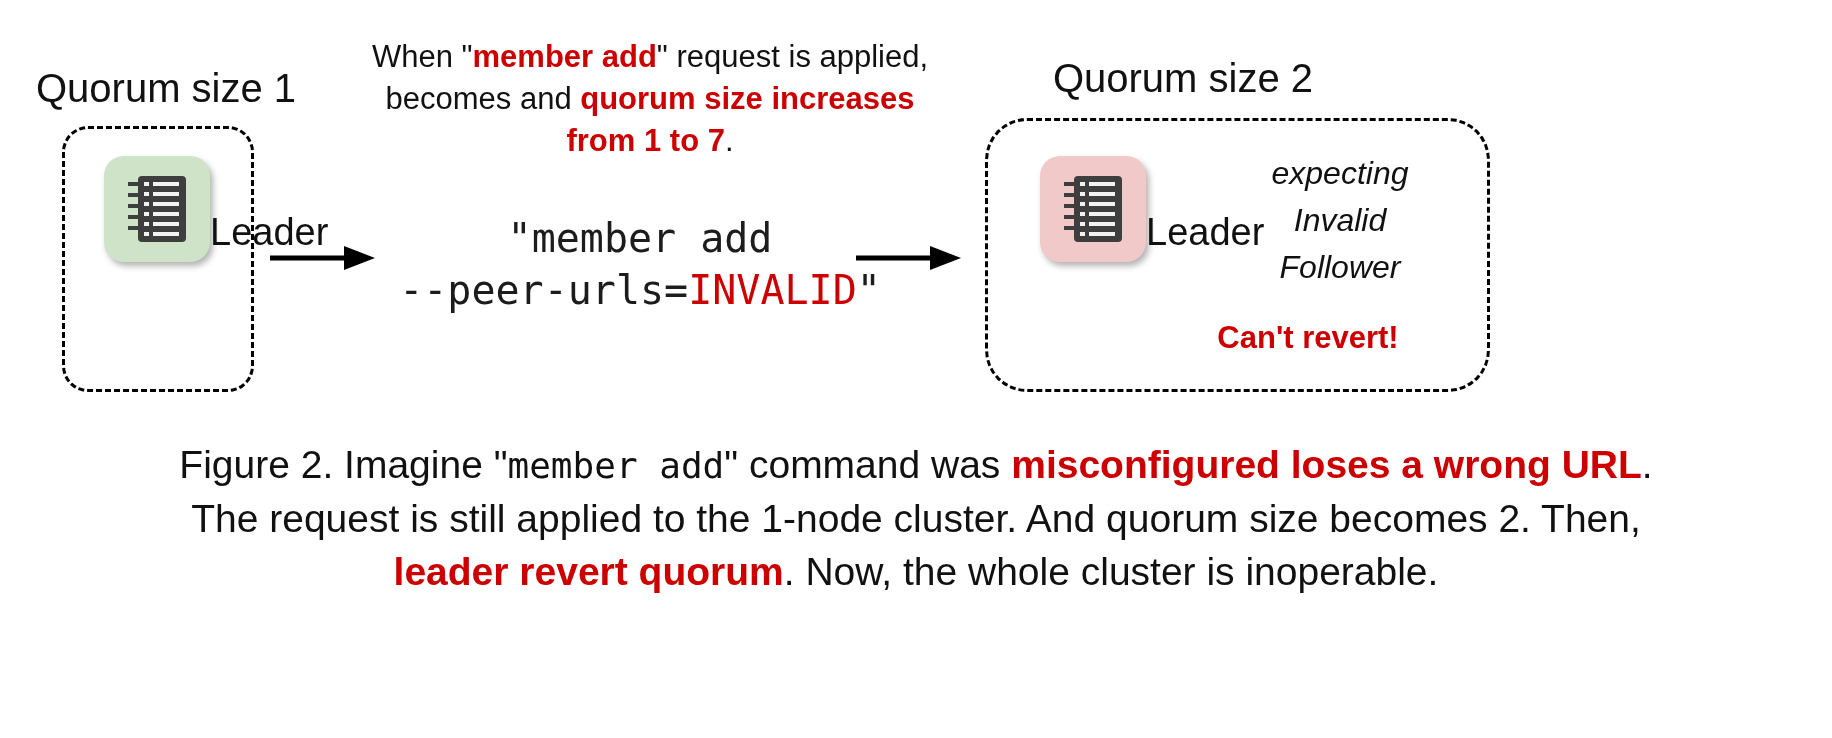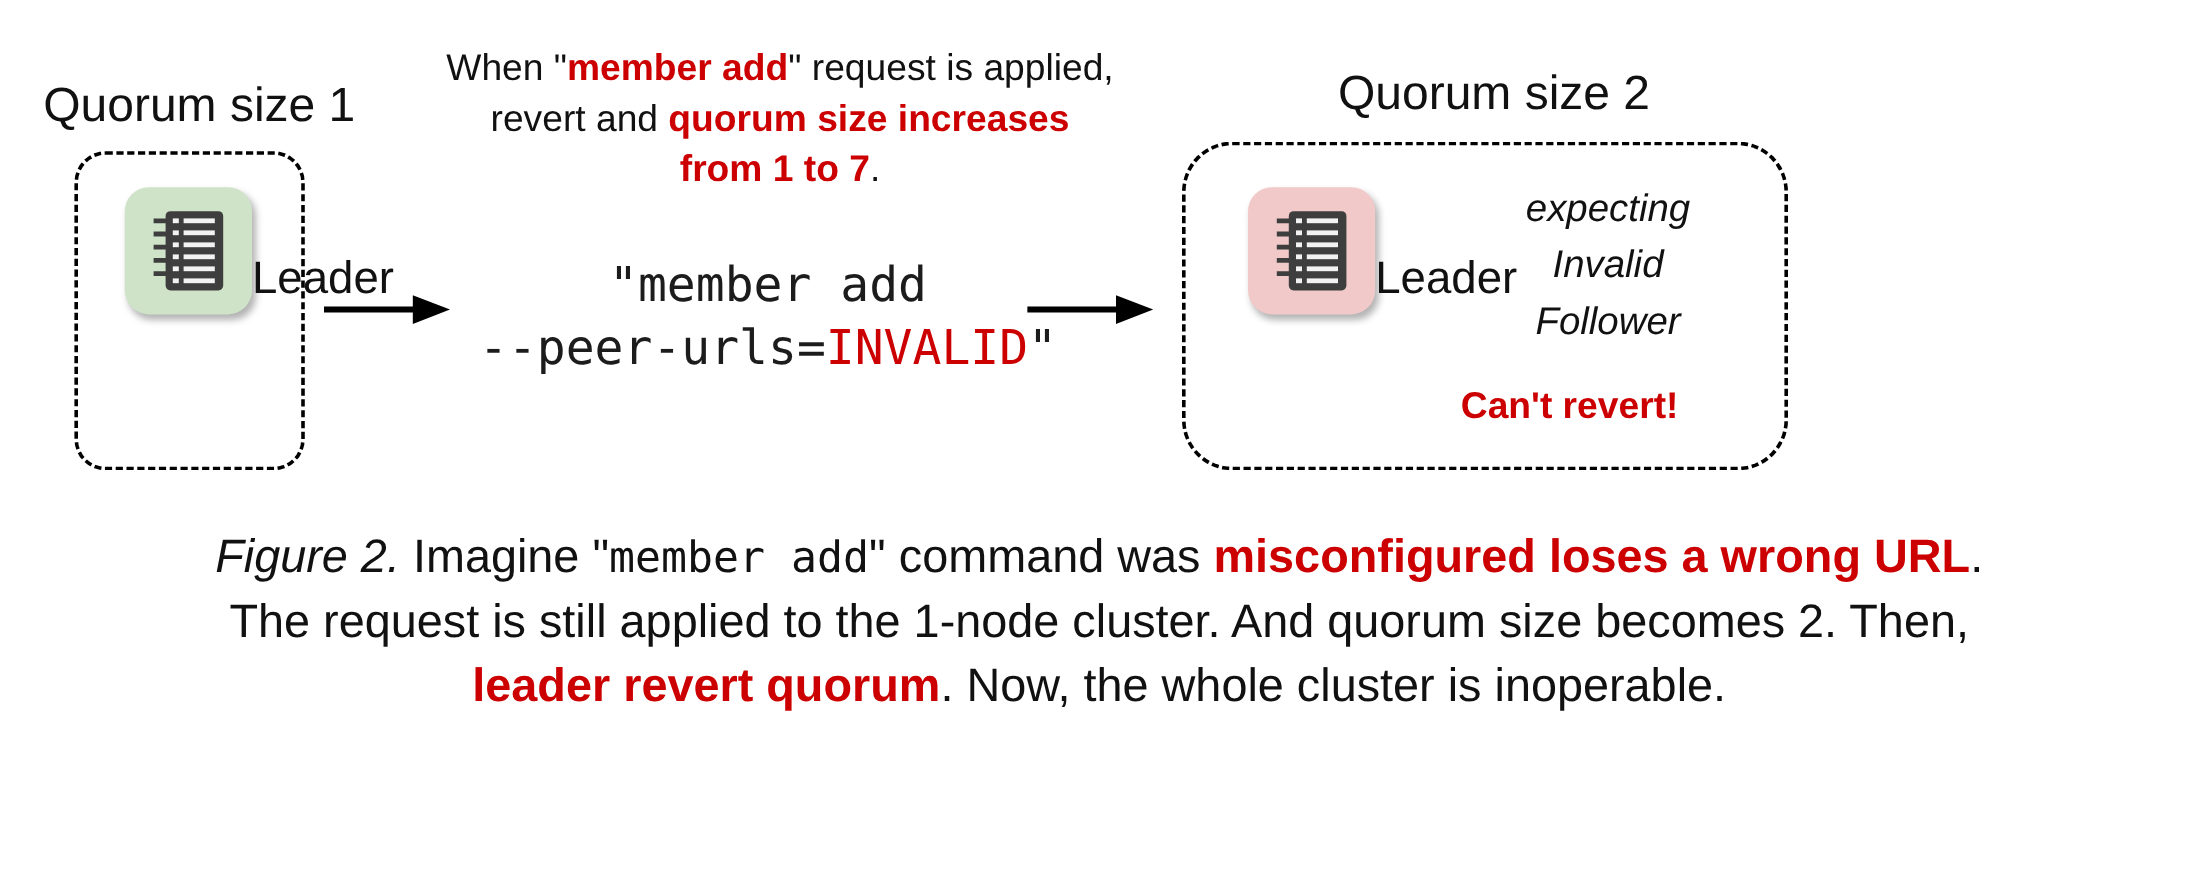--- a/index.html
+++ b/index.html
@@ -76,21 +76,21 @@
     color: var(--red, #cc0000);
   }
   .caption {
     position: absolute;
     left: 0; top: 438px; width: 1832px;
     text-align: center;
     font-size: 39px;
     line-height: 53px;
   }
   .redbold { color: var(--red, #cc0000); font-weight: bold; }
-  .italic { font-style: italic; }
+  .italic { }
   .mono { font-family: "DejaVu Sans Mono", monospace; font-size: 36px; }
   .red-mono { color: var(--red, #cc0000); }
 </style>
 </head>
 <body>
 
 <div class="canvas">
 
   <div class="cluster-title" style="left:36px;top:66px;width:258px;">Quorum size 1</div>
 
@@ -126,35 +126,35 @@
     <div class="node-label">Leader</div>
   </div>
 
   <svg class="arrow" style="left:270px;top:238px;" width="105" height="40" viewBox="0 0 105 40">
     <line x1="0" y1="20" x2="78" y2="20" stroke="#000" stroke-width="5"></line>
     <polygon points="74,8 105,20 74,32" fill="#000"></polygon>
   </svg>
 
   <div class="annotation">
     <div><span>When "</span><span class="redbold">member add</span><span>" request is applied,</span></div>
-    <div><span>revert and </span><span class="redbold">quorum size increases</span></div>
+    <div><span>becomes and </span><span class="redbold">quorum size increases</span></div>
     <div><span class="redbold">from 1 to 7</span><span>.</span></div>
   </div>
 
   <div class="command">
     <div>"member add</div>
     <div><span>--peer-urls=</span><span class="red-mono">INVALID</span><span>"</span></div>
   </div>
 
   <svg class="arrow" style="left:856px;top:238px;" width="105" height="40" viewBox="0 0 105 40">
     <line x1="0" y1="20" x2="78" y2="20" stroke="#000" stroke-width="5"></line>
     <polygon points="74,8 105,20 74,32" fill="#000"></polygon>
   </svg>
 
-  <div class="cluster-title" style="left:1060px;top:56px;width:370px;text-align:center;">Quorum size 2</div>
+  <div class="cluster-title" style="left:998px;top:56px;width:370px;text-align:center;">Quorum size 2</div>
 
   <div class="cluster-box" style="left:985px;top:118px;width:505px;height:274px;border-radius:42px;"></div>
 
   <div class="node" style="left:1040px;top:156px;">
     <div class="node-icon pink">
       <svg width="62" height="70" viewBox="0 0 62 70">
         <g stroke="#3e3e3e" stroke-width="4">
           <line x1="2" y1="10" x2="14" y2="10"></line>
             <line x1="2" y1="21" x2="14" y2="21"></line>
             <line x1="2" y1="32" x2="14" y2="32"></line>

